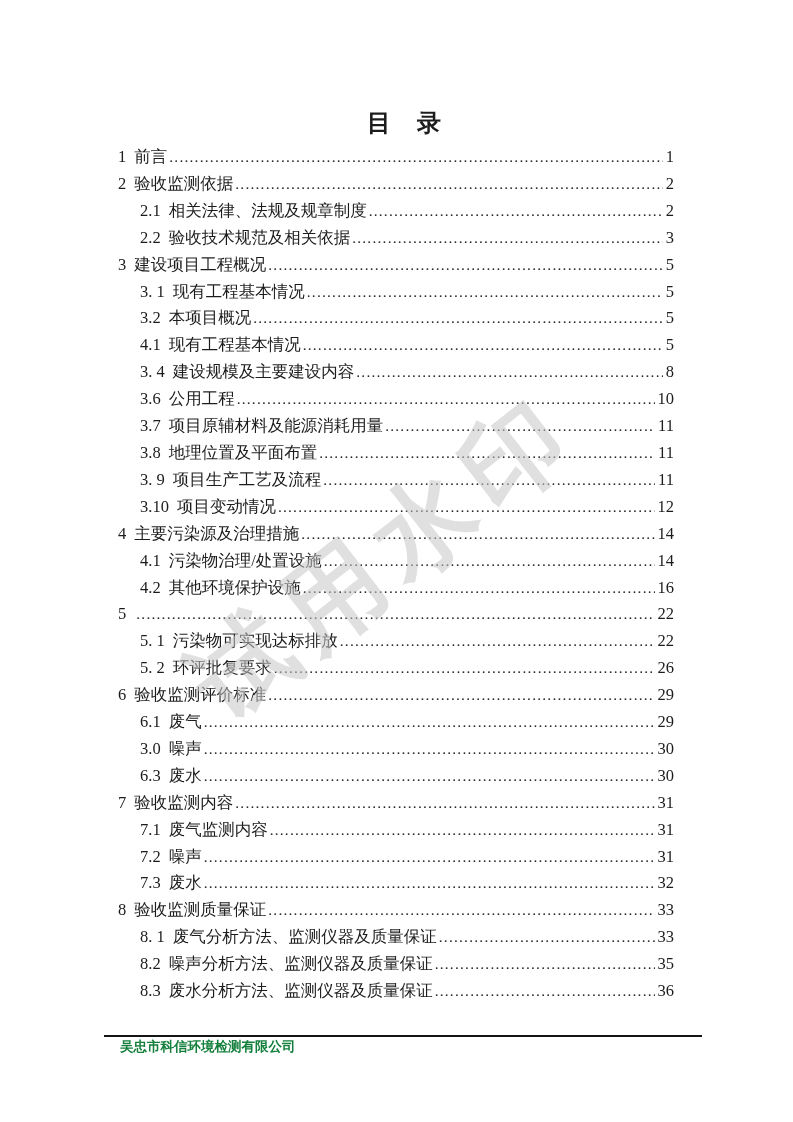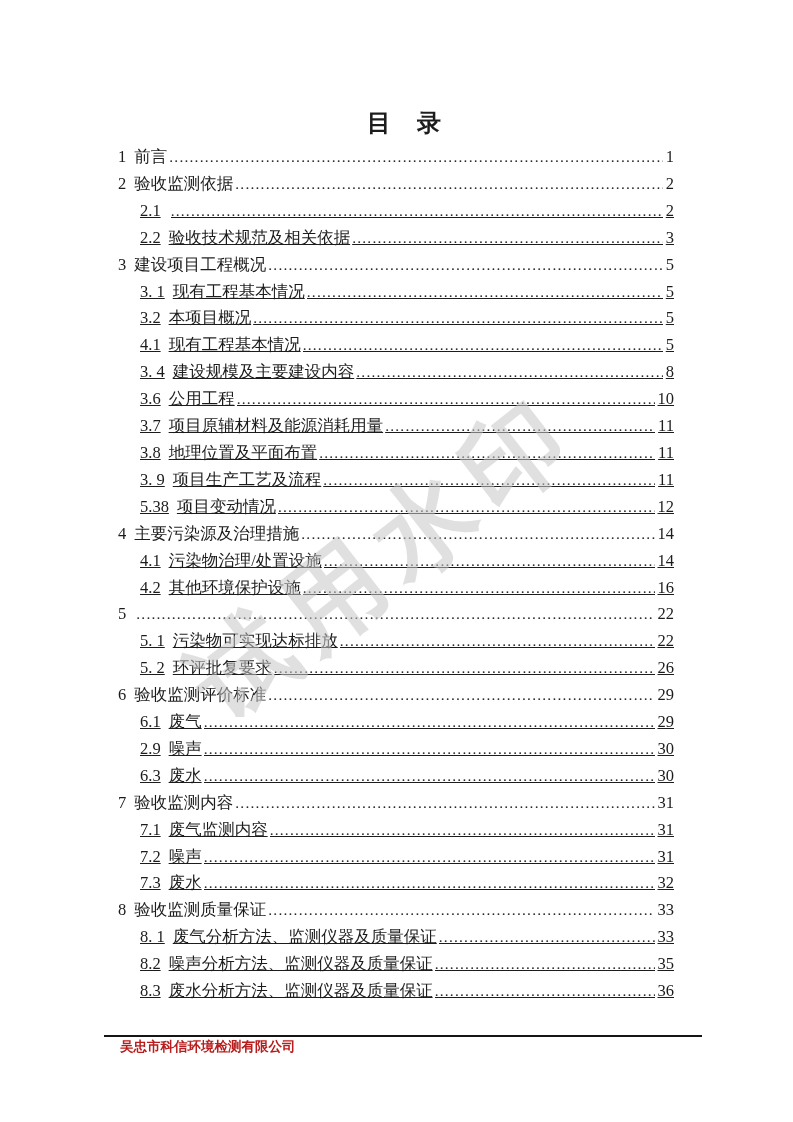--- a/index.html
+++ b/index.html
@@ -25,21 +25,21 @@
     top:144px; left:118px;
     width:556px;
   }
   .toc-row {
     display:flex;
     align-items:baseline;
     line-height:26.9px;
     font-size:16.5px;
     white-space:nowrap;
   }
-  .toc-row.level-2 { padding-left:22px;text-decoration:underline; }
+  .toc-row.level-2 { padding-left:22px; }
   .toc-num { white-space:pre; margin-right:8px; }
   .toc-label { white-space:nowrap; }
   .toc-leader {
     flex:1 1 auto;
     overflow:hidden;
     white-space:nowrap;
     margin:0 3px 0 2px;
     min-width:10px;
   }
   .toc-leader::after {
@@ -52,21 +52,21 @@
   .footer {
     position:absolute;
     left:104px; top:1035px;
     width:598px;
   }
   .footer-rule { border-top:2px solid #151515; height:0; }
   .footer-text {
     font-family:"Liberation Sans","DejaVu Sans",sans-serif;
     font-weight:bold;
     font-size:13.5px;
-    color:#b91c1c;
+    color:#15803d;
     padding:1px 0 0 16px;
   }
   .watermark {
     position:absolute;
     left:205px; top:648px;
     transform:rotate(-38deg);
     transform-origin:0 50%;
     font-size:100px;
     font-weight:bold;
     line-height:1;
@@ -94,20 +94,21 @@
     <span class="toc-page">1</span>
   </div>
       <div class="toc-row level-1">
     <span class="toc-num">2</span>
     <span class="toc-label">验收监测依据</span>
     <span class="toc-leader"></span>
     <span class="toc-page">2</span>
   </div>
       <div class="toc-row level-2">
     <span class="toc-num">2.1</span>
+    <span class="toc-label">相关法律、法规及规章制度</span>
     <span class="toc-leader"></span>
     <span class="toc-page">2</span>
   </div>
       <div class="toc-row level-2">
     <span class="toc-num">2.2</span>
     <span class="toc-label">验收技术规范及相关依据</span>
     <span class="toc-leader"></span>
     <span class="toc-page">3</span>
   </div>
       <div class="toc-row level-1">
@@ -158,21 +159,21 @@
     <span class="toc-leader"></span>
     <span class="toc-page">11</span>
   </div>
       <div class="toc-row level-2">
     <span class="toc-num">3. 9</span>
     <span class="toc-label">项目生产工艺及流程</span>
     <span class="toc-leader"></span>
     <span class="toc-page">11</span>
   </div>
       <div class="toc-row level-2">
-    <span class="toc-num">5.38</span>
+    <span class="toc-num">3.10</span>
     <span class="toc-label">项目变动情况</span>
     <span class="toc-leader"></span>
     <span class="toc-page">12</span>
   </div>
       <div class="toc-row level-1">
     <span class="toc-num">4</span>
     <span class="toc-label">主要污染源及治理措施</span>
     <span class="toc-leader"></span>
     <span class="toc-page">14</span>
   </div>
@@ -211,21 +212,21 @@
     <span class="toc-leader"></span>
     <span class="toc-page">29</span>
   </div>
       <div class="toc-row level-2">
     <span class="toc-num">6.1</span>
     <span class="toc-label">废气</span>
     <span class="toc-leader"></span>
     <span class="toc-page">29</span>
   </div>
       <div class="toc-row level-2">
-    <span class="toc-num">2.9</span>
+    <span class="toc-num">3.0</span>
     <span class="toc-label">噪声</span>
     <span class="toc-leader"></span>
     <span class="toc-page">30</span>
   </div>
       <div class="toc-row level-2">
     <span class="toc-num">6.3</span>
     <span class="toc-label">废水</span>
     <span class="toc-leader"></span>
     <span class="toc-page">30</span>
   </div>

